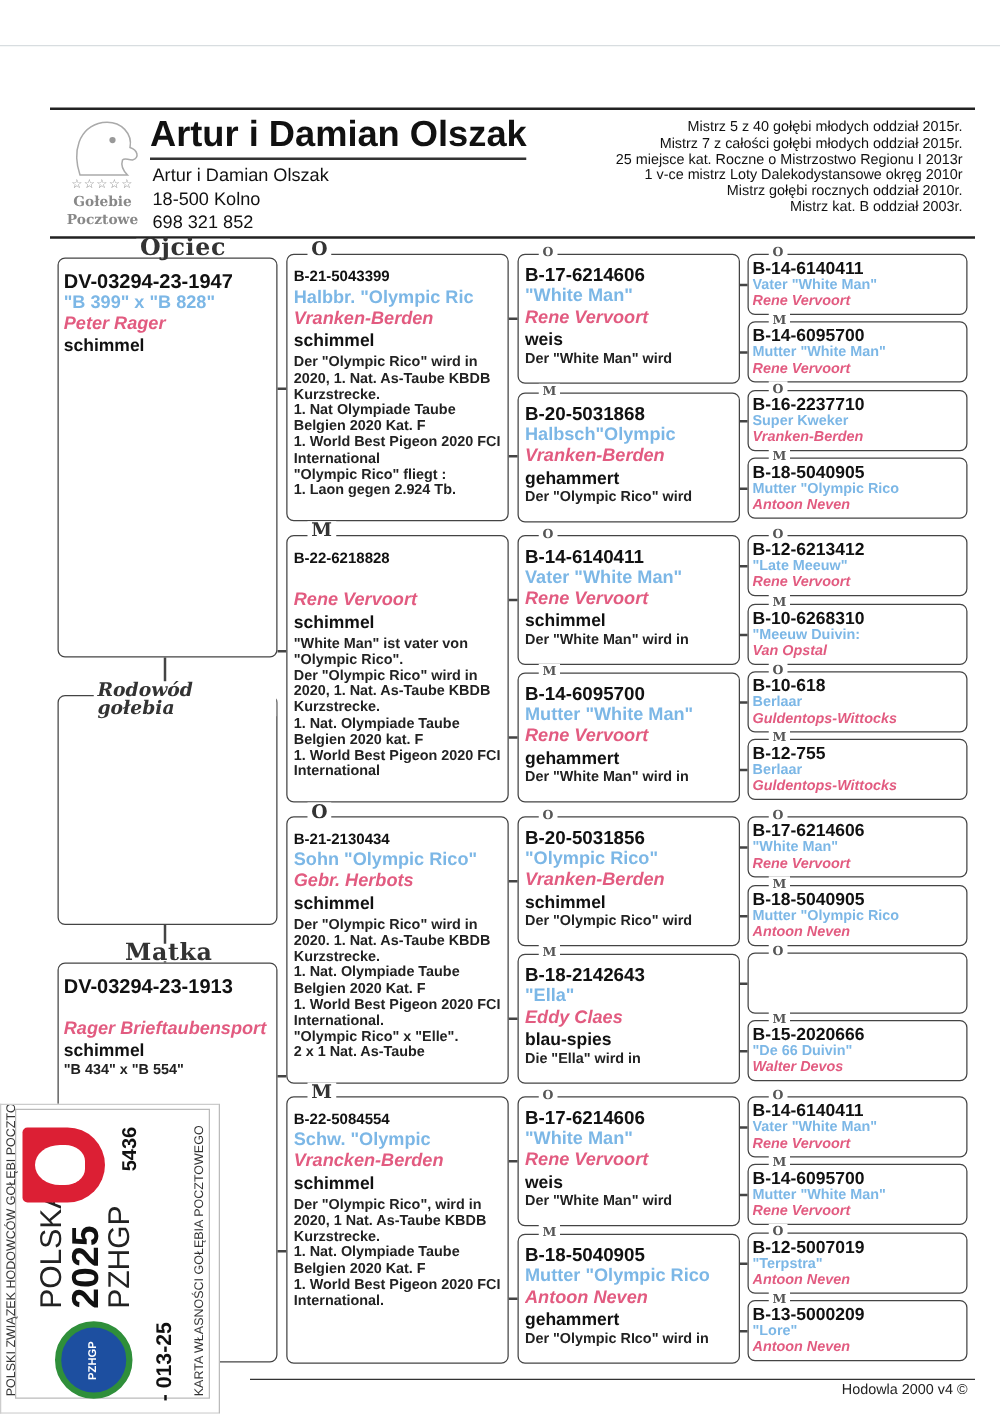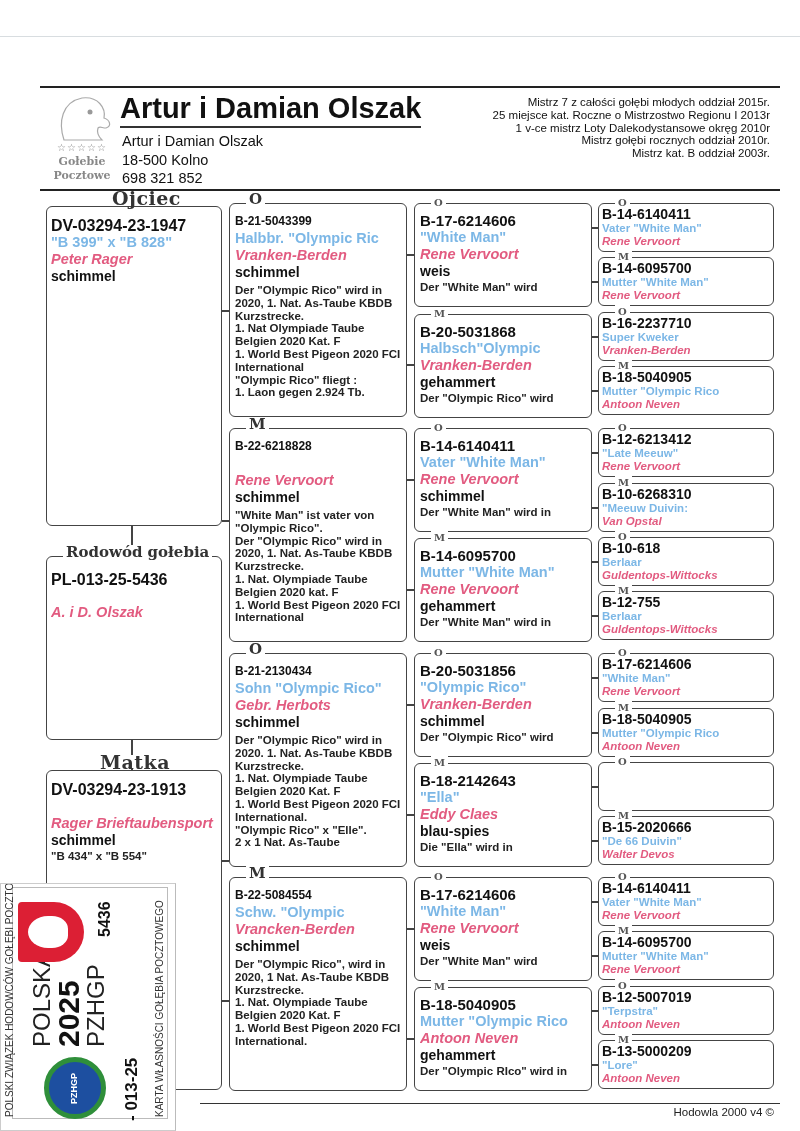--- a/index.html
+++ b/index.html
@@ -88,46 +88,42 @@
   <div class="l1">Gołebie</div>
   <div class="l2">Pocztowe</div>
 </div>
 <div class="title">Artur i Damian Olszak</div>
 <div class="owner">
   <div>Artur i Damian Olszak</div>
   <div>18-500 Kolno</div>
   <div>698 321 852</div>
 </div>
 <div class="achievements">
+  <div>Mistrz 5 z 40 gołębi młodych oddział 2015r.</div>
   <div>Mistrz 7 z całości gołębi młodych oddział 2015r.</div>
   <div>25 miejsce kat. Roczne o Mistrzostwo Regionu I 2013r</div>
   <div>1 v-ce mistrz Loty Dalekodystansowe okręg 2010r</div>
   <div>Mistrz gołębi rocznych oddział 2010r.</div>
   <div>Mistrz kat. B oddział 2003r.</div>
 </div>
 <div class="hr" style="left:40px; top:189px; width:740px;"></div>
 
 <div class="box g1" style="left:46px; top:206px; width:176px; height:320px;">
   <span class="box-label lbl-big" style="left:62px;">Ojciec</span>
   <div class="inner">
     <div class="ring">DV-03294-23-1947</div>
     <div class="name">"B 399" x "B 828"</div>
     <div class="breeder">Peter Rager</div>
     <div class="color">schimmel</div>
   </div>
 </div>
 
 <div class="conn" style="left:131px; top:526px; width:2px; height:30px;"></div>
 <div class="box g1" style="left:46px; top:556px; width:176px; height:184px;">
-  <span class="box-label lbl-mid" style="left:16px;">Rodowód gołebia</span>
-  <div class="inner" style="top:14px;">
-    <div class="ring">PL-013-25-5436</div>
-    <div style="height:16px;"></div>
-    <div class="breeder">A. i D. Olszak</div>
-  </div>
+  <span class="box-label lbl-mid" style="left:28px;font-style:italic;">Rodowód gołebia</span>
 </div>
 <div class="conn" style="left:131px; top:740px; width:2px; height:30px;"></div>
 
 <div class="box g1" style="left:46px; top:770px; width:176px; height:320px;">
   <span class="box-label lbl-big" style="left:50px;">Matka</span>
   <div class="inner">
     <div class="ring">DV-03294-23-1913</div>
     <div style="height:17px;"></div>
     <div class="breeder">Rager Brieftaubensport</div>
     <div class="color">schimmel</div>

